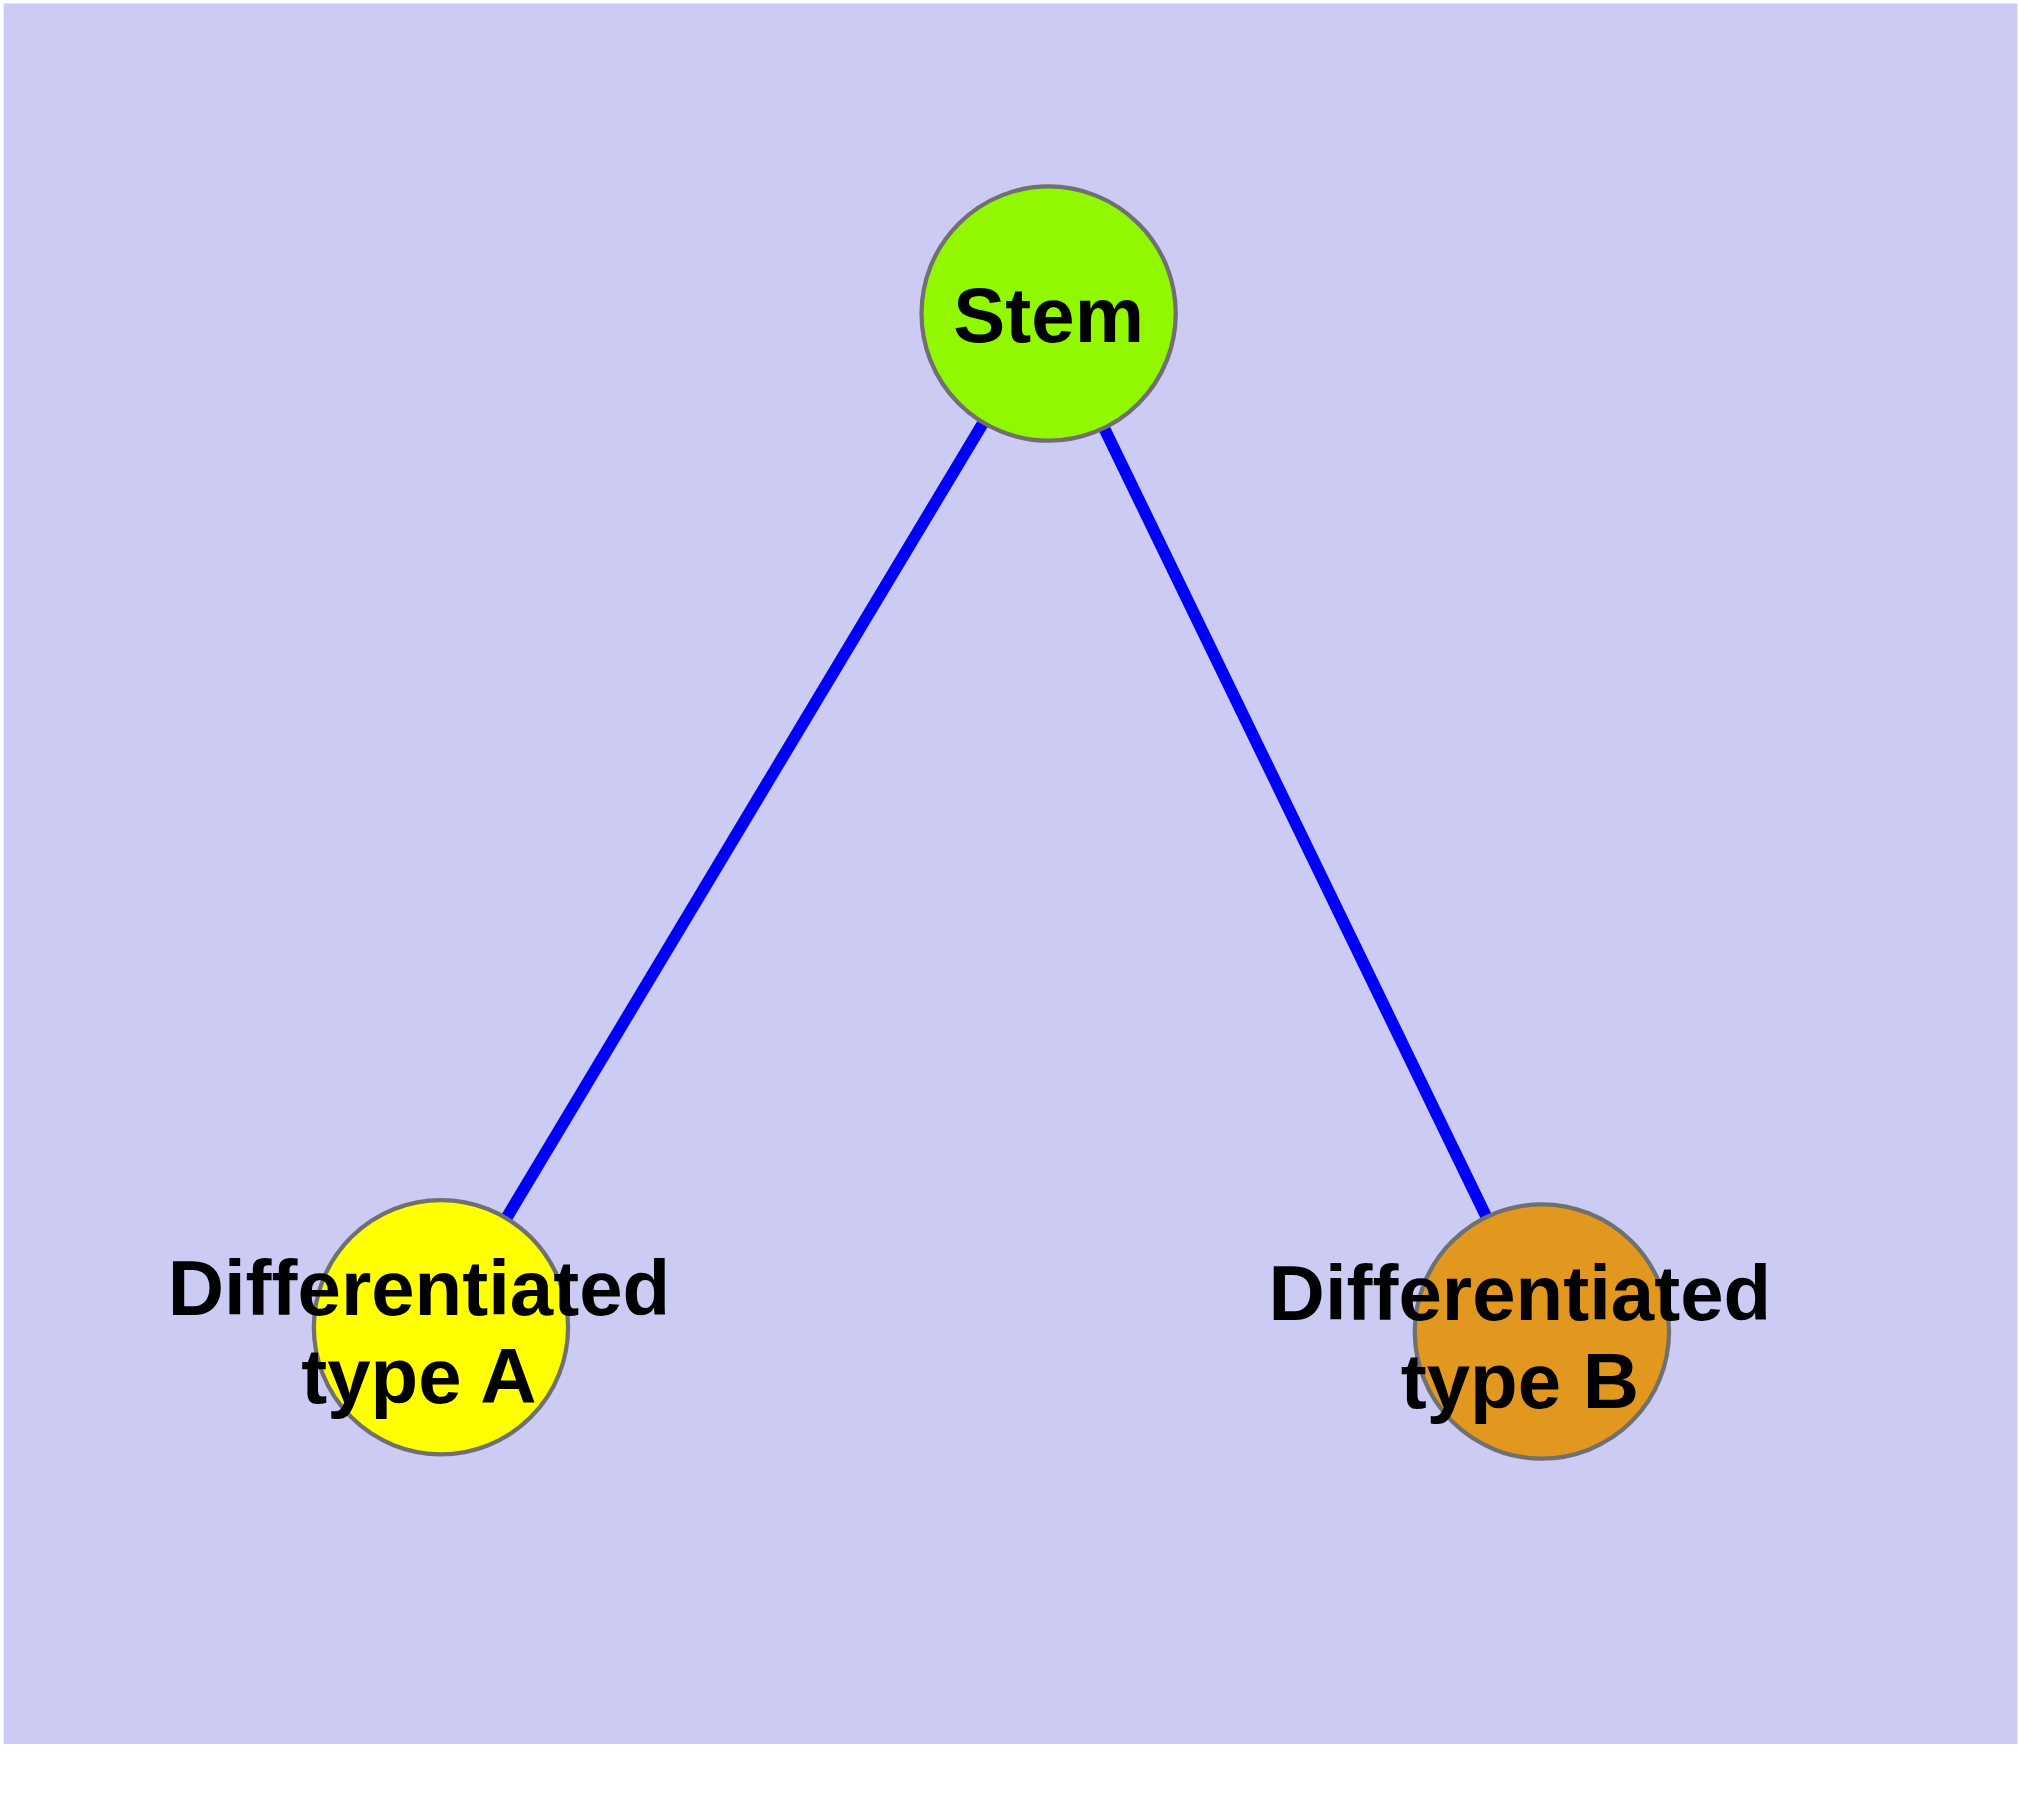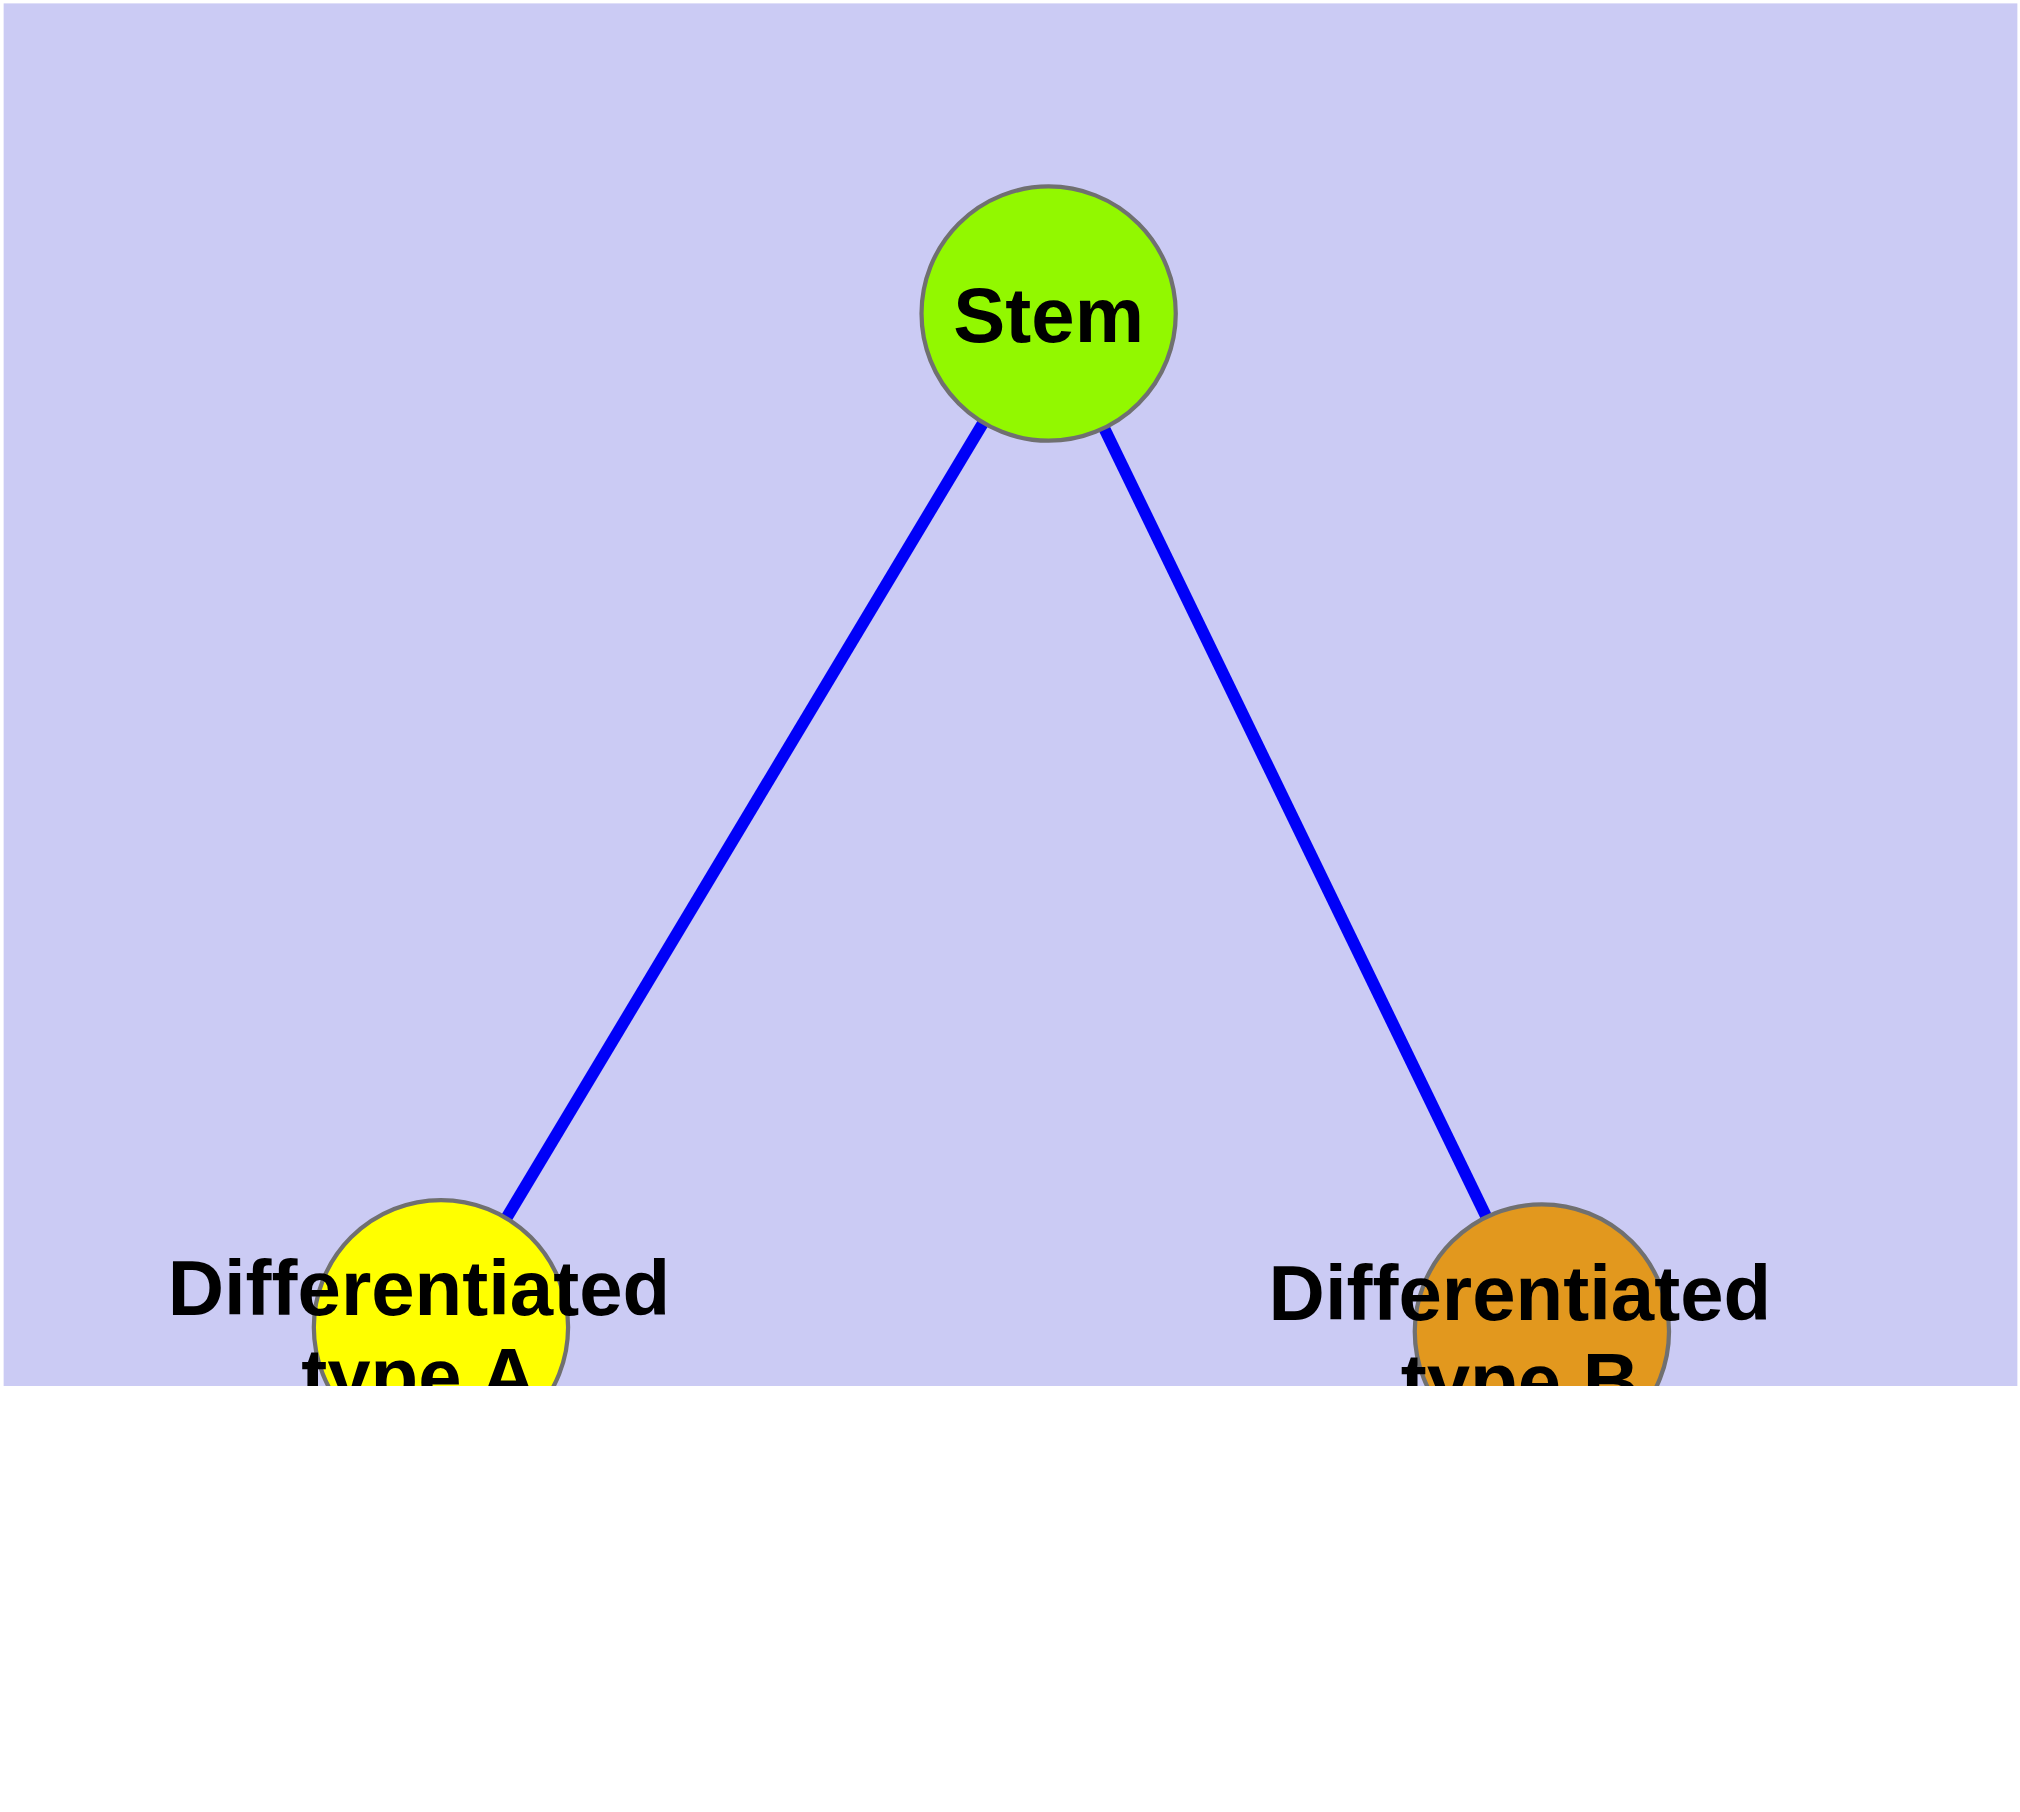--- a/index.html
+++ b/index.html
@@ -4,21 +4,21 @@
 <style>
   html, body {
     margin: 0;
     padding: 0;
     background: #ffffff;
     font-family: "Liberation Sans", sans-serif;
   }
   .stage {
     position: relative;
     width: 2021px;
-    height: 1386px;
+    height: 1744px;
     background: #ffffff;
     overflow: hidden;
   }
   svg.diagram {
     position: absolute;
     left: 0;
     top: 0;
     display: block;
   }
   text.node-label {

